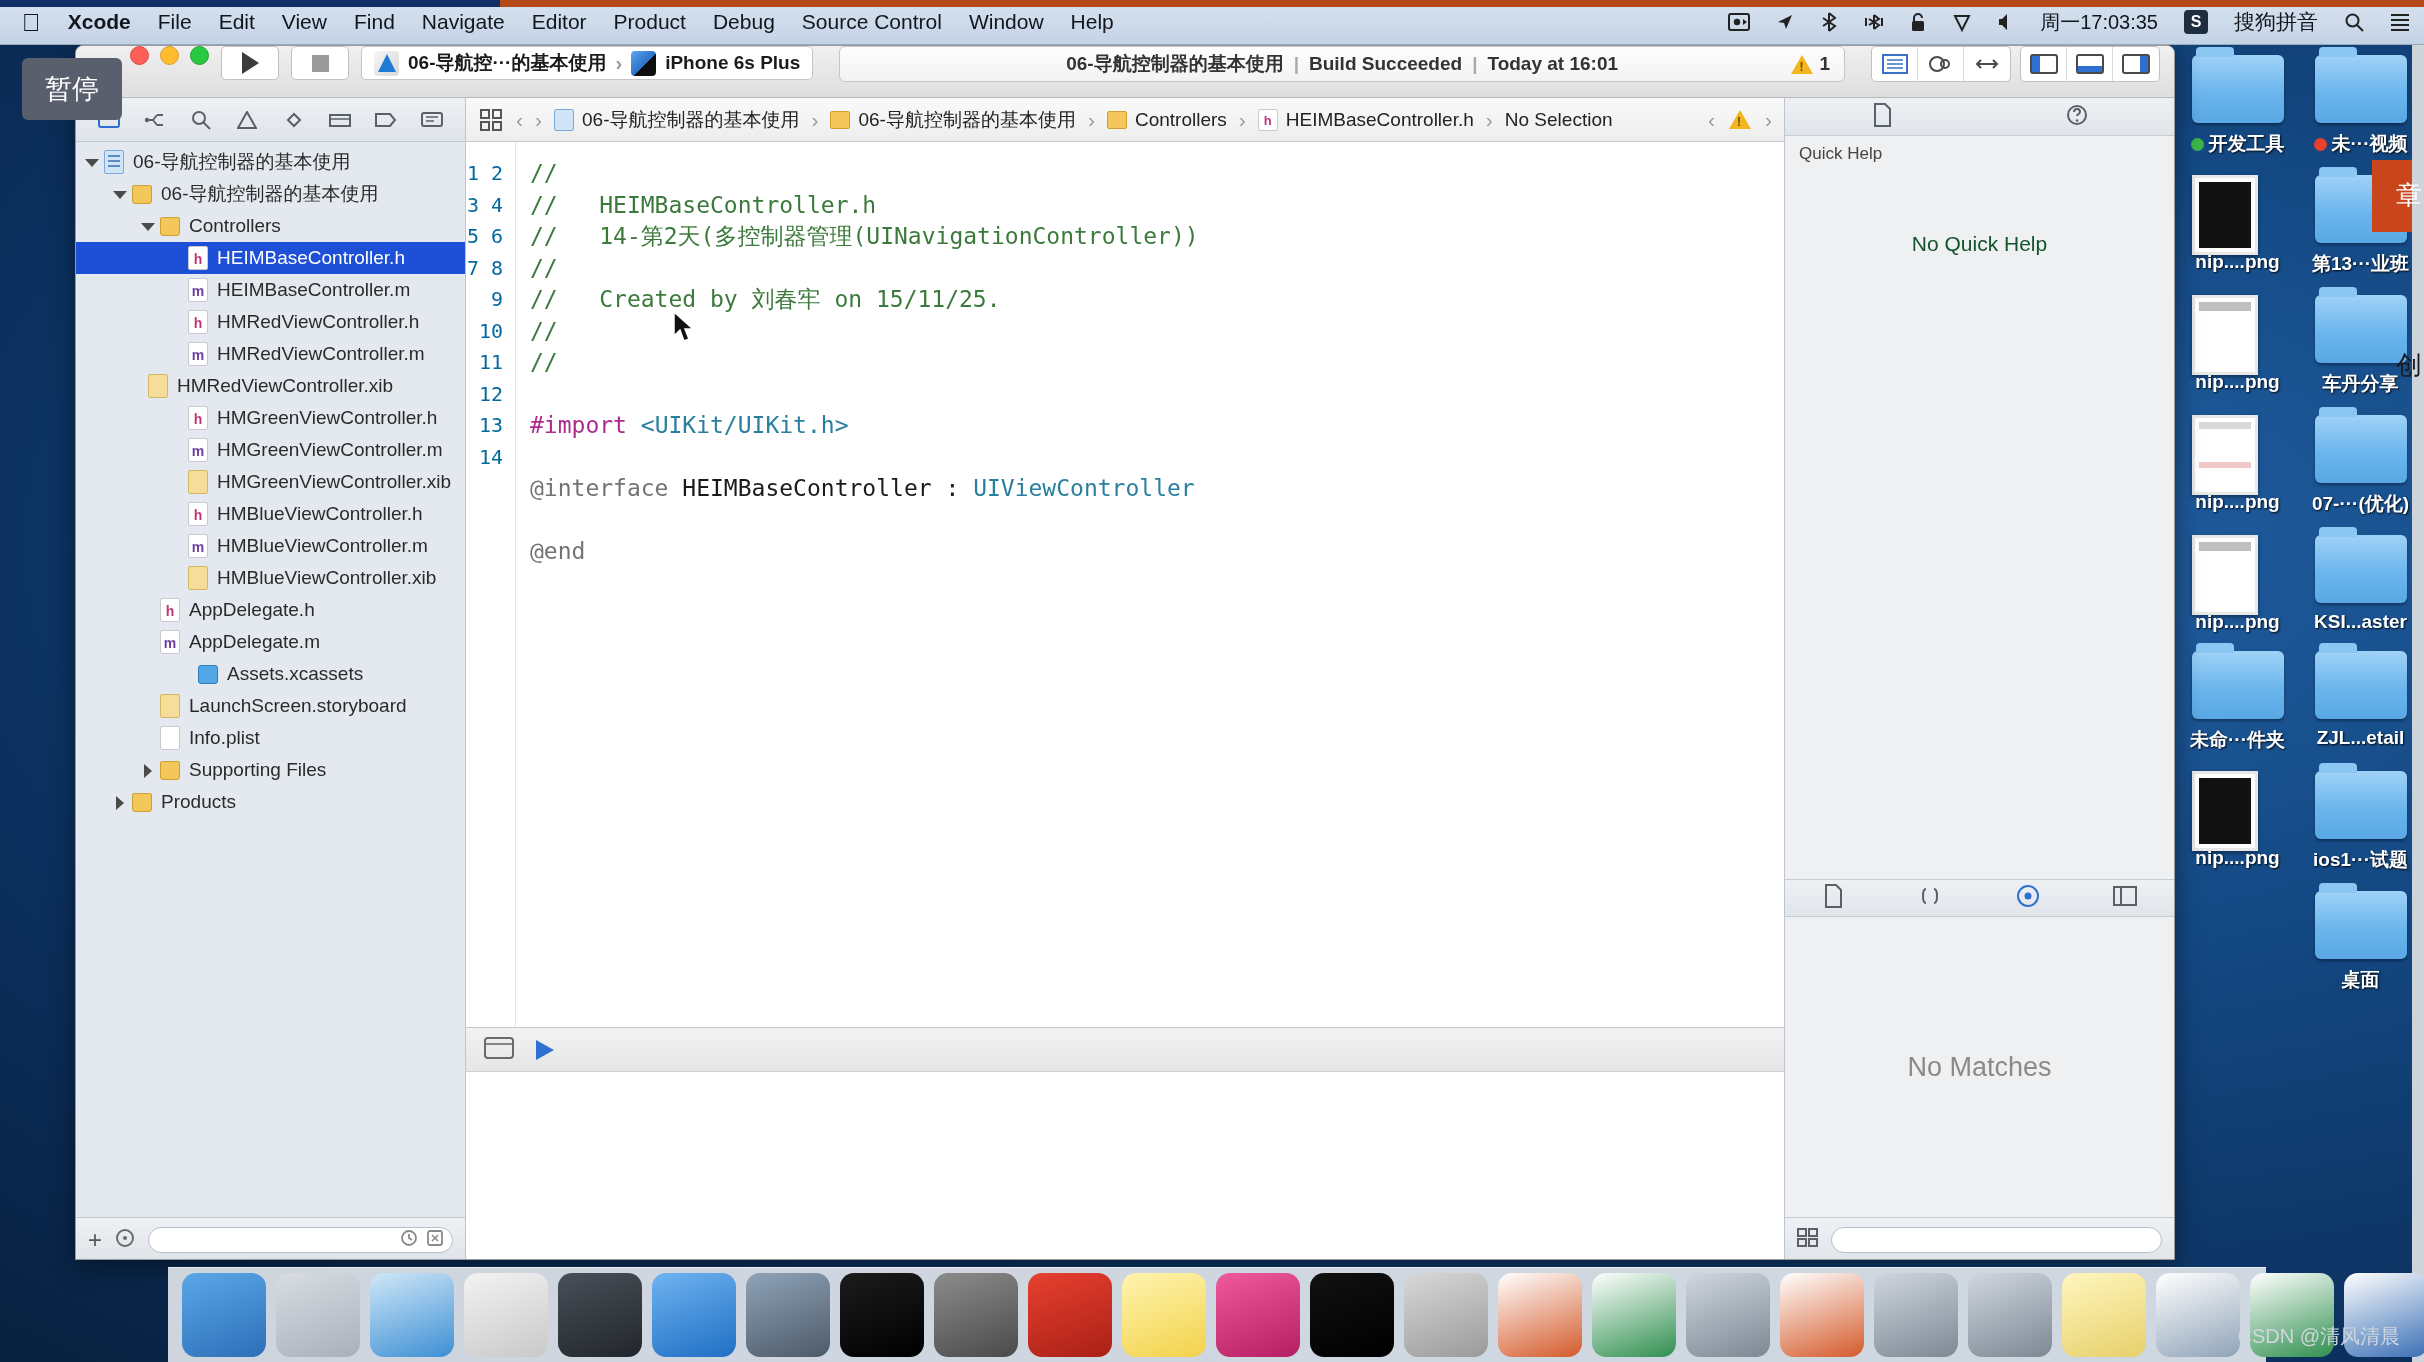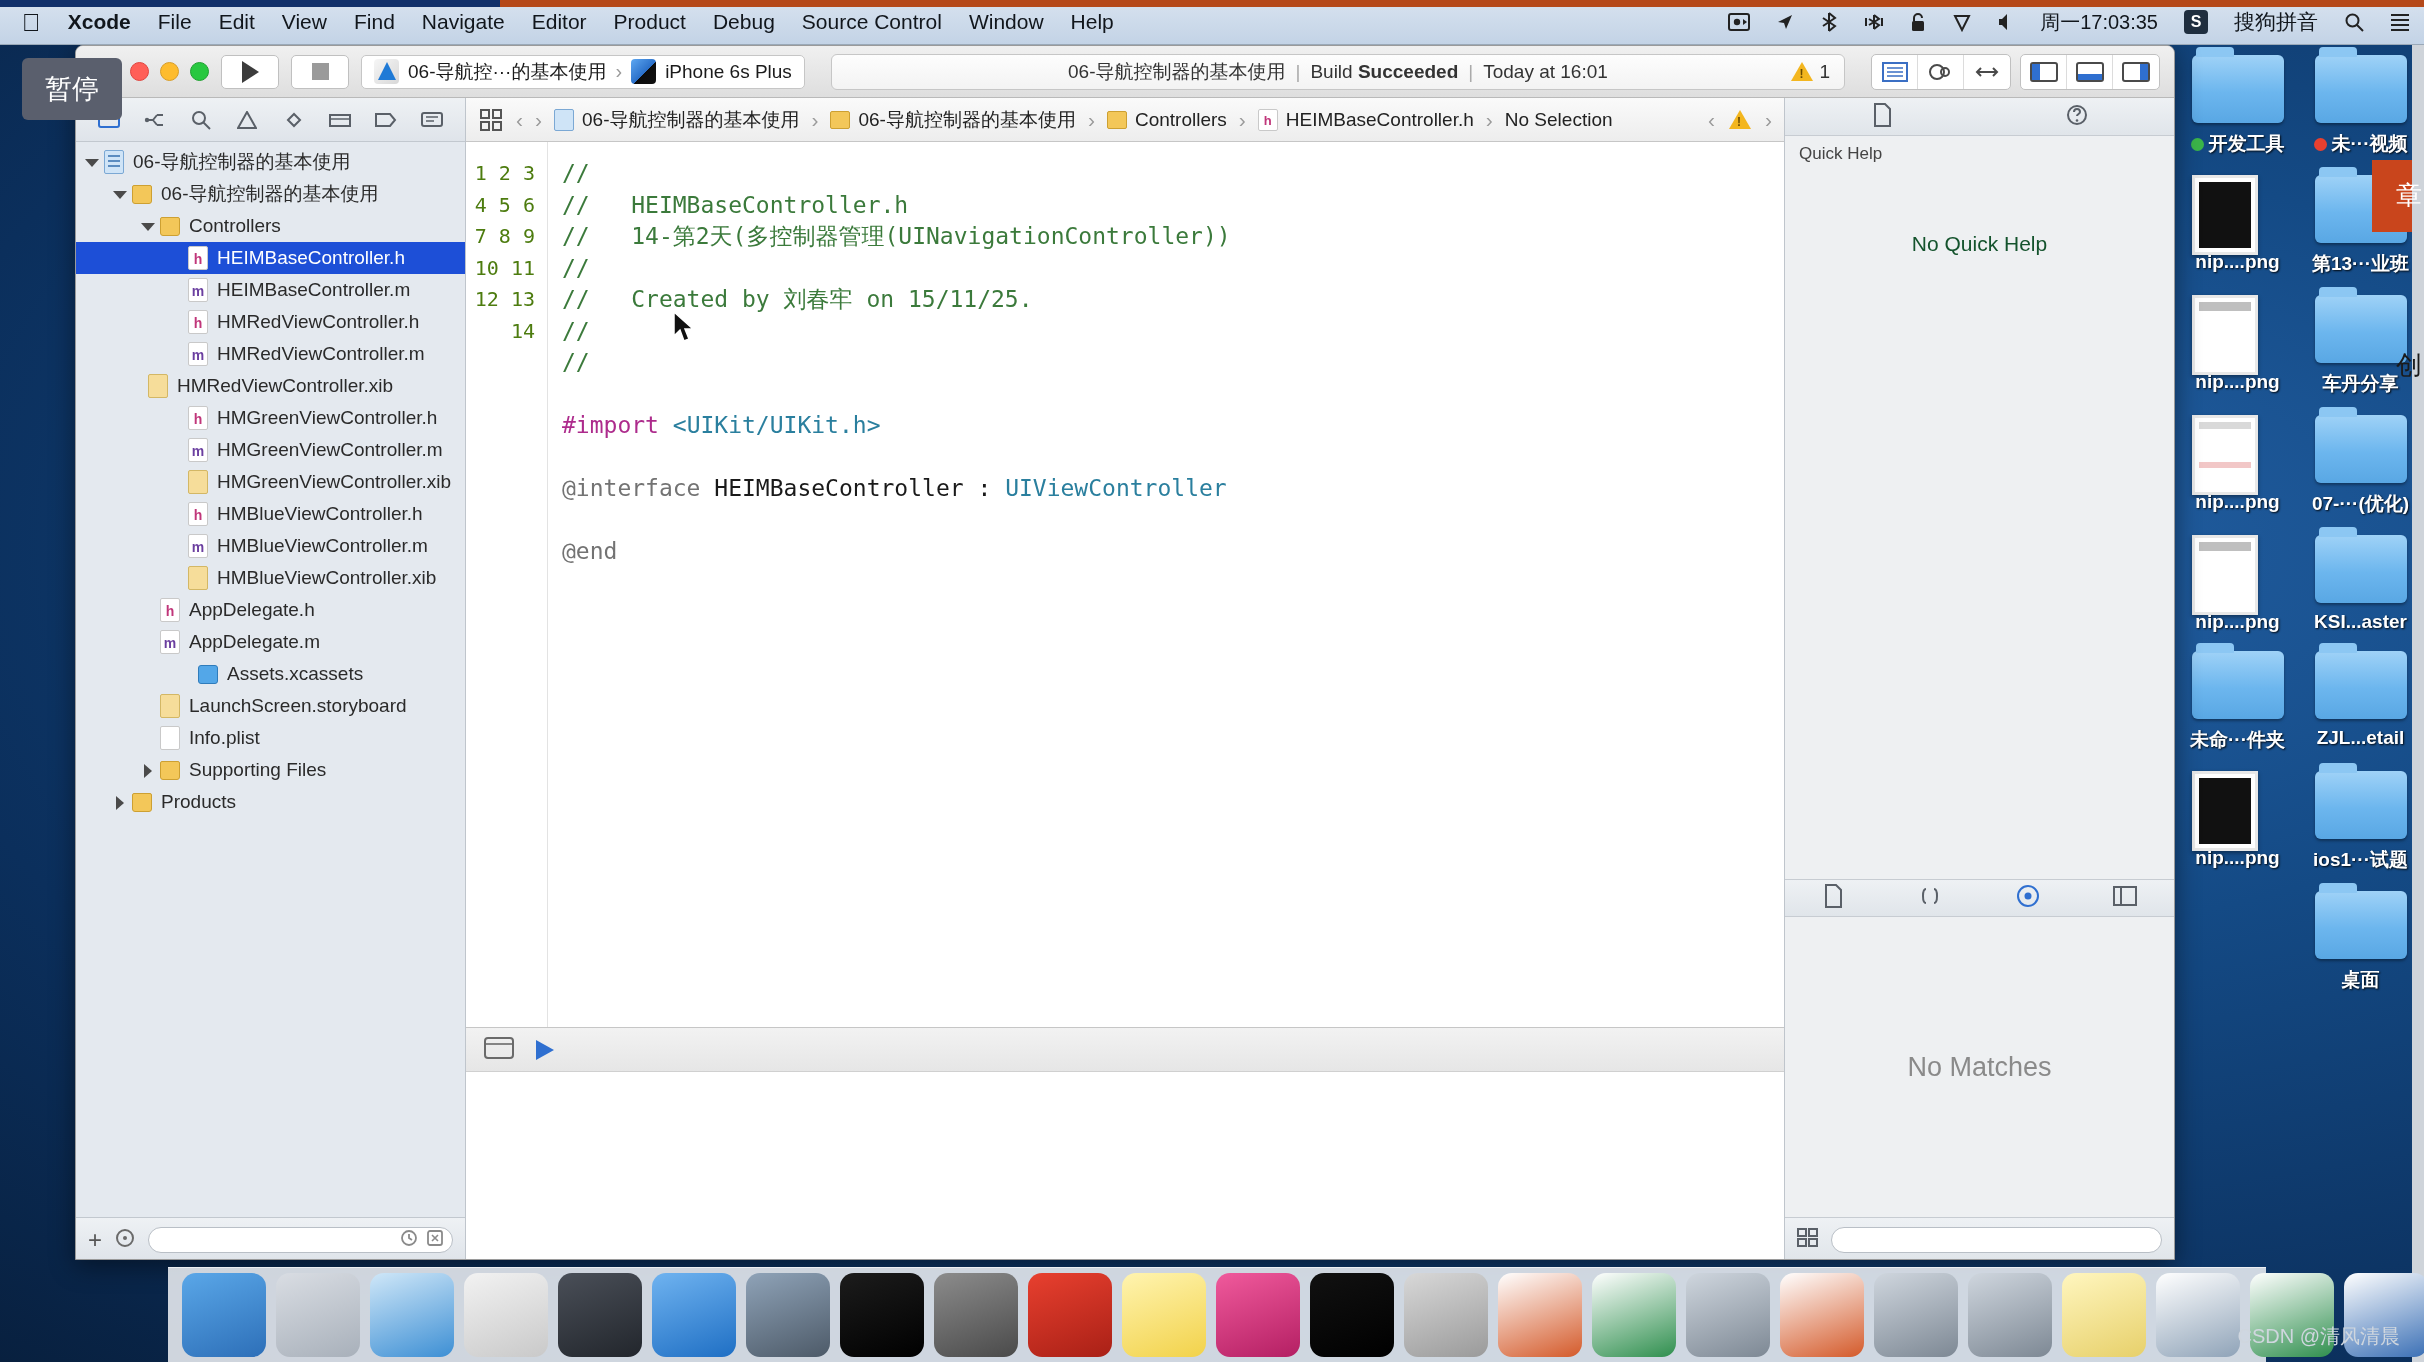--- a/index.html
+++ b/index.html
@@ -49,21 +49,21 @@
     border:1px solid #9a9a9a;
     border-radius:8px 8px 0 0;
     box-shadow:0 6px 26px rgba(0,0,0,.45);
     overflow:hidden;
     z-index:20;
   }
   
   #xc-toolbar {
     height:52px; background:linear-gradient(180deg,#f0f0f0,#dedede);
     border-bottom:1px solid #b9b9b9;
-    display:flex; align-items:center; padding:0 14px; gap:12px;
+    display:flex; align-items:flex-start; padding:0 14px; gap:12px;font-weight:bold;
   }
   .traffic { display:flex; gap:11px; align-items:center; margin-left:40px;}
   .tl { width:19px;height:19px;border-radius:50%; }
   .tl.r{background:#ff5f57;border:1px solid #e0443e;}
   .tl.y{background:#febc2e;border:1px solid #d89d28;}
   .tl.g{background:#28c840;border:1px solid #1fa130;}
   .tb-btn {
     width:58px;height:34px;background:#fff;border:1px solid #c0c0c0;border-radius:5px;
     display:flex;align-items:center;justify-content:center;
   }
@@ -172,21 +172,21 @@
   }
   .jb-ico{width:26px;height:22px;display:flex;align-items:center;justify-content:center;color:#555;}
   .chev{color:#9a9a9a;font-size:21px;}
   .crumb{display:flex;align-items:center;gap:8px;}
   .crumb .ci{width:20px;height:22px;border-radius:2px;flex:none;}
   .ci.proj{background:#cfe4f7;border:1px solid #7ba8d4;}
   .ci.folder{background:#f3c759;border:1px solid #cda032;height:18px;}
   .ci.h{background:#fff;border:1px solid #c9c9c9;color:#c0367a;font:bold 13px "Liberation Sans",sans-serif;text-align:center;line-height:22px;}
   .jb-right{margin-left:auto;display:flex;align-items:center;gap:14px;}
   #code-area{ flex:1; display:flex; background:#fff; overflow:hidden; position:relative;}
-  #gutter{ width:82px; text-align:right; padding:16px 12px 0 0; color:#4d7c0f;
+  #gutter{ width:50px; text-align:right; padding:16px 12px 0 0; color:#0369a1;
     font-family:"DejaVu Sans Mono", monospace; font-size:20px; line-height:31.5px; user-select:none;
     border-right:1px solid #e3e3e3; background:#fff; flex:none;}
   #code{ flex:1; padding:16px 0 0 14px; font-family:"DejaVu Sans Mono", monospace;
     font-size:23px; line-height:31.5px; white-space:pre; color:#1a1a1a; }
   .cm{color:#3b7a3b;}
   .kw{color:#737373;text-align:right;}
   .pp{color:#ad2b8c;}
   .ty{color:#2a7f9e;}
   #debug-bar{
     height:44px;border-top:1px solid #c6c6c6;background:linear-gradient(180deg,#f2f2f2,#e6e6e6);

